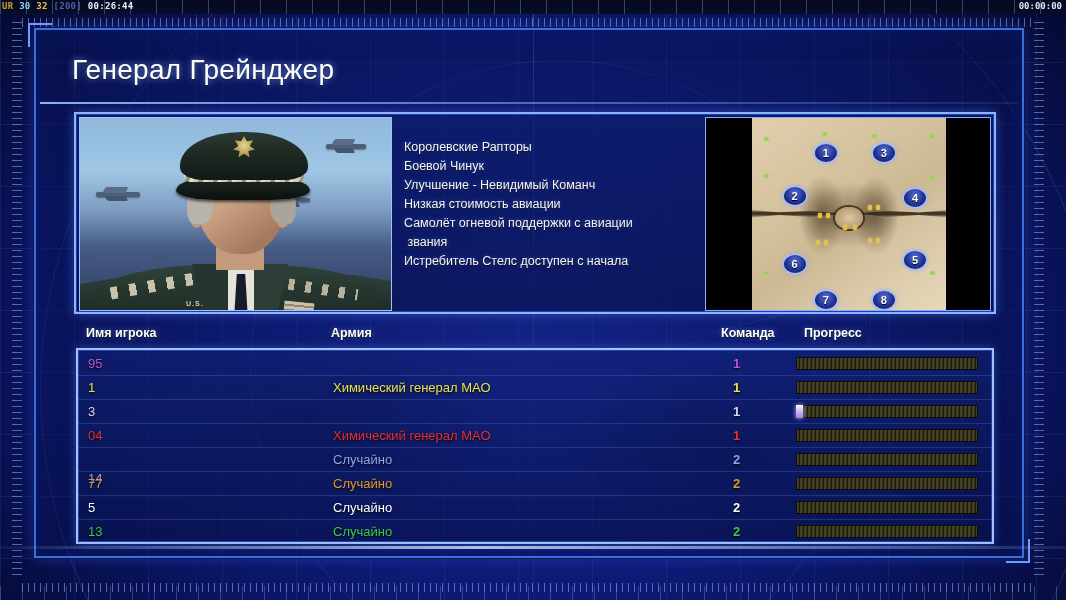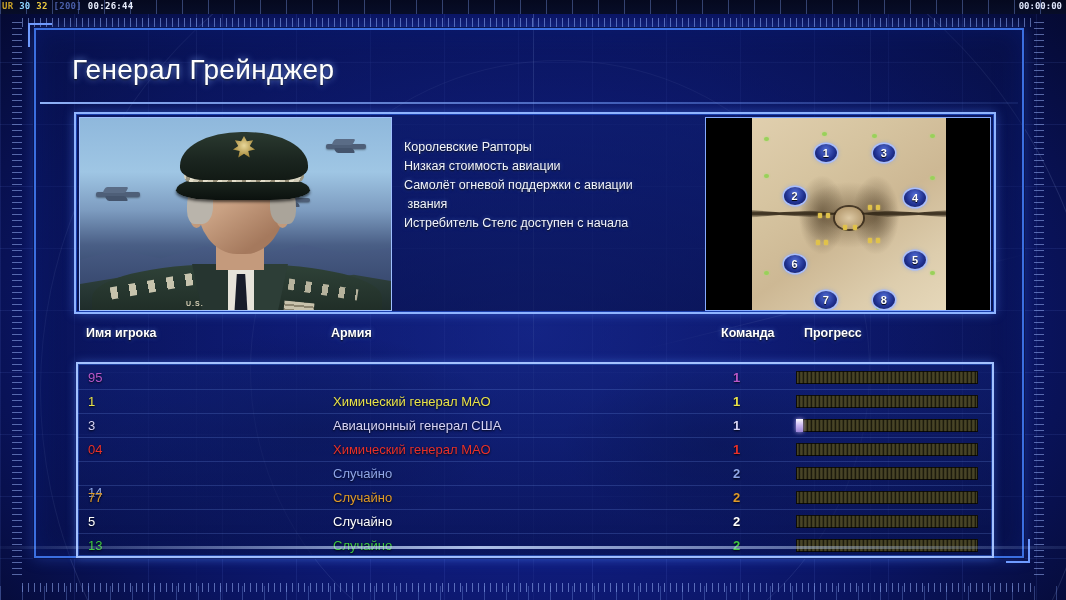--- a/index.html
+++ b/index.html
@@ -324,21 +324,21 @@
   .th{
     position:absolute; top:0; font-size:12.5px; color:#ffffff; font-weight:bold;
     text-shadow:0 1px 2px #000, 0 0 5px rgba(120,165,255,.6);
   }
   .th-name{ left:10px; }
   .th-army{ left:255px; }
   .th-team{ left:645px; }
   .th-prog{ left:728px; }
 
   .table-box{
-    position:absolute; left:40px; top:332px; width:918px; height:196px;
+    position:absolute; left:40px; top:318px; width:918px; height:196px;
     border:2px solid #a4c2ff;
     box-shadow:inset 0 0 0 1px #20419f, 0 0 9px rgba(90,140,255,.4);
     background:linear-gradient(180deg, rgba(18,36,122,.42), rgba(8,18,74,.42));
   }
   .row{
     position:absolute; left:0; width:914px; height:24px;
     border-bottom:1px solid rgba(120,155,240,.22);
   }
   .cell{
     position:absolute; top:0; line-height:24px; font-size:13px;
@@ -446,20 +446,22 @@
         <div class="pt-cap-badge"></div>
         <div class="pt-stars"></div>
         <div class="pt-stars2"></div>
         <div class="pt-us">U.S.</div>
         <div class="pt-ribbon"></div>
       </div>
     </div>
 
     <div class="desc">
       <div class="desc-line">Королевские Рапторы</div>
+      <div class="desc-line">Боевой Чинук</div>
+      <div class="desc-line">Улучшение - Невидимый Команч</div>
       <div class="desc-line">Низкая стоимость авиации</div>
       <div class="desc-line">Самолёт огневой поддержки с авиации</div>
       <div class="desc-line"> звания</div>
       <div class="desc-line">Истребитель Стелс доступен с начала</div>
     </div>
 
     <div class="minimap">
       <div class="mm-img">
         <div class="mm-dark-l"></div>
         <div class="mm-dark-r"></div>
@@ -514,21 +516,20 @@
           <div class="bar"></div>
         </div>
         <div class="row" style="top: 26px;">
           <div class="cell c-name" style="color: rgb(232, 226, 74);">1</div>
           <div class="cell c-army" style="color: rgb(232, 226, 74);">Химический генерал МАО</div>
           <div class="cell c-team" style="color: rgb(232, 226, 74);">1</div>
           <div class="bar"></div>
         </div>
         <div class="row" style="top: 50px;">
           <div class="cell c-name" style="color: rgb(215, 212, 247);">3</div>
-          <div class="cell c-army" style="color: rgb(215, 212, 247);">Авиационный генерал США</div>
           <div class="cell c-team" style="color: rgb(215, 212, 247);">1</div>
           <div class="bar">
             <div class="bar-fill" style="width: 4%;"></div>
           </div>
         </div>
         <div class="row" style="top: 74px;">
           <div class="cell c-name" style="color: rgb(232, 48, 42);">04</div>
           <div class="cell c-army" style="color: rgb(232, 48, 42);">Химический генерал МАО</div>
           <div class="cell c-team" style="color: rgb(232, 48, 42);">1</div>
           <div class="bar"></div>

